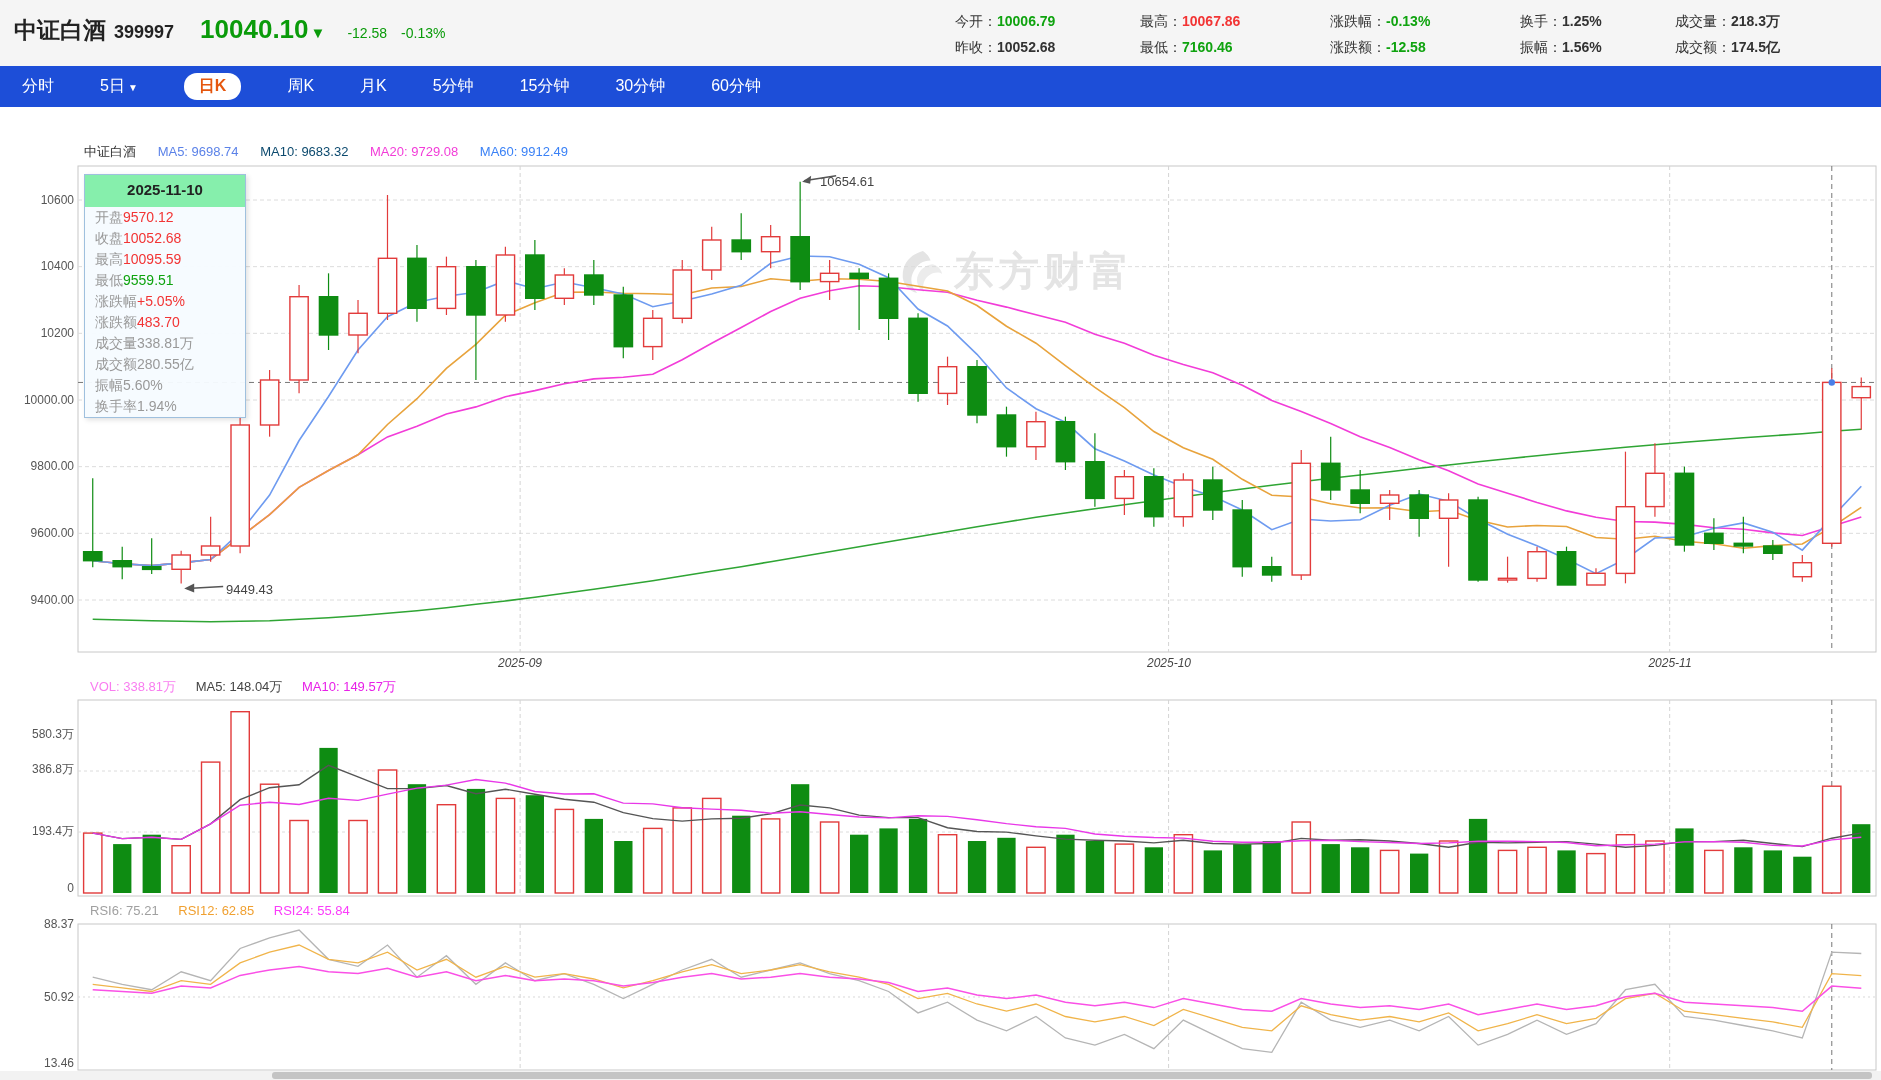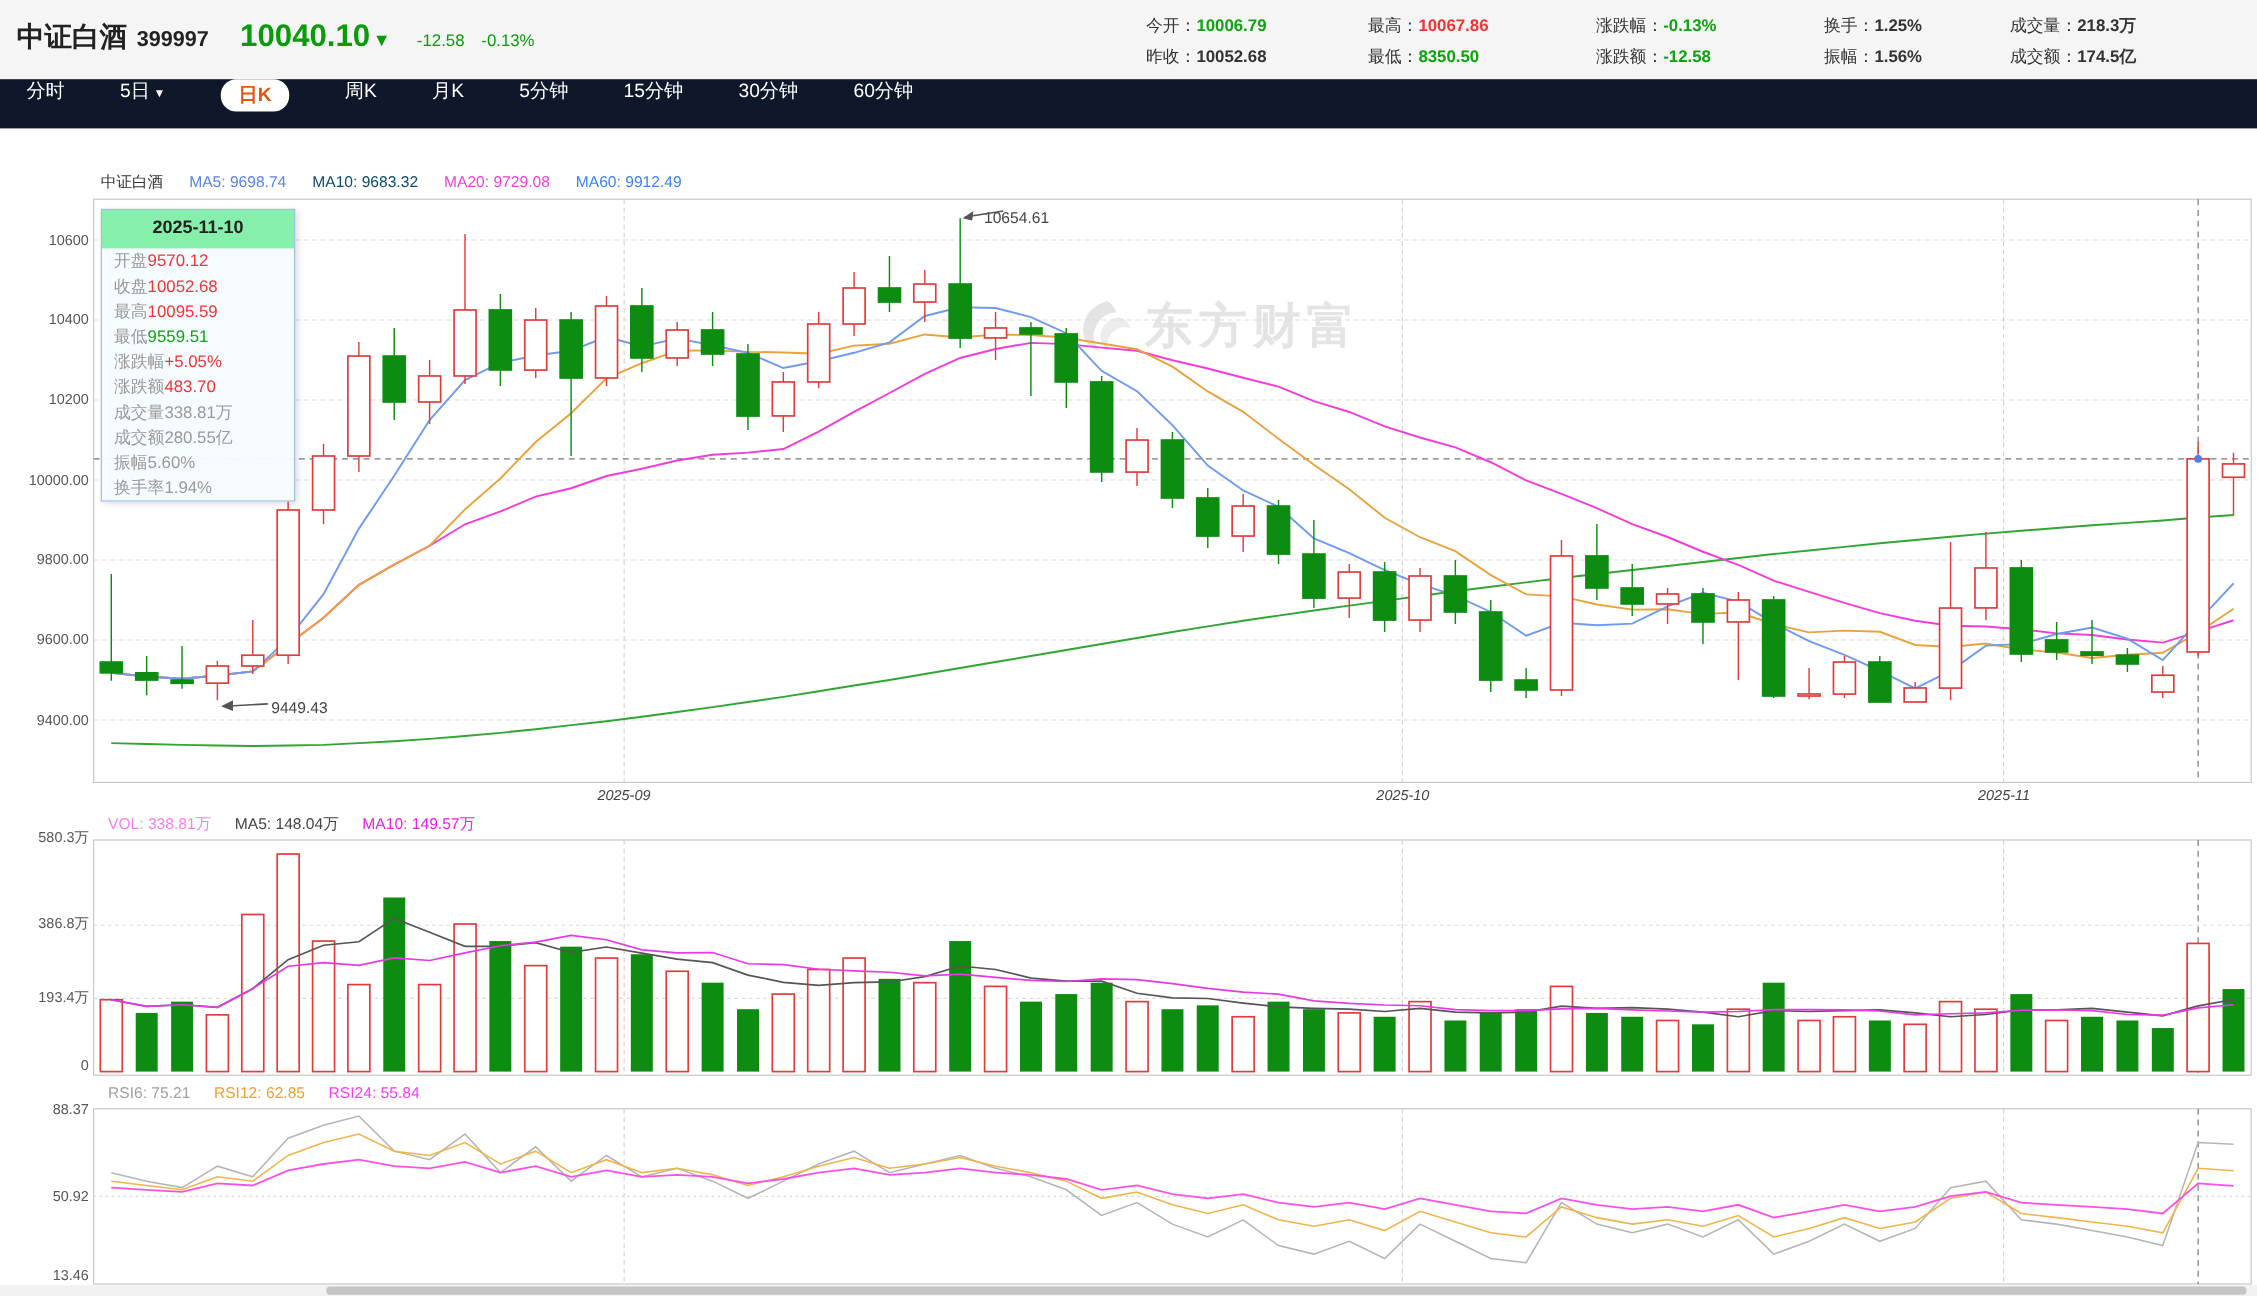--- a/index.html
+++ b/index.html
@@ -19,22 +19,22 @@
   .h-stats { position:absolute; left:955px; top:8px; display:grid;
              grid-template-columns:185px 190px 190px 155px 215px; grid-auto-rows:26px; }
   .stat { font-size:14px; color:#333; white-space:nowrap; line-height:26px; }
   .stat b { font-weight:bold; }
   .c-red { color:#f23434 !important; }
   .c-green { color:#0fa30f !important; }
   .c-dark { color:#333 !important; }
   .c-gray { color:#999 !important; }
 
   
-  .tabbar { position:absolute; left:0; top:66px; width:1881px; height:41px; background:#0f172a;
-            display:flex; align-items:flex-start; }
+  .tabbar { position:absolute; left:0; top:66px; width:1881px; height:41px; background:#1d4ed8;
+            display:flex; align-items:center; }
   .tab { color:#fff; font-size:16px; margin-left:46px; cursor:pointer; white-space:nowrap; }
   .tab:first-child { margin-left:22px; }
   .tab.active { background:#fff; color:#e5560d; border-radius:13px; padding:3px 15px; font-weight:bold; }
   .tab .caret { font-size:10px; margin-left:3px; }
 
   
   .legend-main { position:absolute; left:84px; top:143px; font-size:13px; }
   .legend-main span { margin-right:18px; }
   .lg-title { color:#333; }
   .lg-ma5 { color:#5b82e8; }
@@ -92,21 +92,21 @@
       <span class="chg">-12.58</span>
       <span class="chg2">-0.13%</span>
     </div>
     <div class="h-stats">
       <span class="stat"><span>今开：</span><b class="c-green">10006.79</b></span>
       <span class="stat"><span>最高：</span><b class="c-red">10067.86</b></span>
       <span class="stat"><span>涨跌幅：</span><b class="c-green">-0.13%</b></span>
       <span class="stat"><span>换手：</span><b class="c-dark">1.25%</b></span>
       <span class="stat"><span>成交量：</span><b class="c-dark">218.3万</b></span>
       <span class="stat"><span>昨收：</span><b class="c-dark">10052.68</b></span>
-      <span class="stat"><span>最低：</span><b class="c-green">8350.50</b></span>
+      <span class="stat"><span>最低：</span><b class="c-green">7160.46</b></span>
       <span class="stat"><span>涨跌额：</span><b class="c-green">-12.58</b></span>
       <span class="stat"><span>振幅：</span><b class="c-dark">1.56%</b></span>
       <span class="stat"><span>成交额：</span><b class="c-dark">174.5亿</b></span>
     </div>
   </div>
 
   <div class="tabbar">
     <span class="tab">分时</span>
     <span class="tab"><span>5日</span><span class="caret">▼</span></span>
     <span class="tab active">日K</span>
@@ -377,21 +377,21 @@
   <div class="ylab-r" style="top:326px">10200</div>
   <div class="ylab-r" style="top:393px">10000.00</div>
   <div class="ylab-r" style="top:459px">9800.00</div>
   <div class="ylab-r" style="top:526px">9600.00</div>
   <div class="ylab-r" style="top:593px">9400.00</div>
 
   <div class="xlab" style="left:520px">2025-09</div>
   <div class="xlab" style="left:1169px">2025-10</div>
   <div class="xlab" style="left:1670px">2025-11</div>
 
-  <div class="ylab-r" style="top:690px">580.3万</div>
+  <div class="ylab-r" style="top:726px">580.3万</div>
   <div class="ylab-r" style="top:761px">386.8万</div>
   <div class="ylab-r" style="top:823px">193.4万</div>
   <div class="ylab-r" style="top:881px">0</div>
 
   <div class="ylab-r" style="top:917px">88.37</div>
   <div class="ylab-r" style="top:990px">50.92</div>
   <div class="ylab-r" style="top:1056px">13.46</div>
 
   <div class="ann" style="left:820px;top:174px">10654.61</div>
   <div class="ann" style="left:226px;top:582px">9449.43</div>

